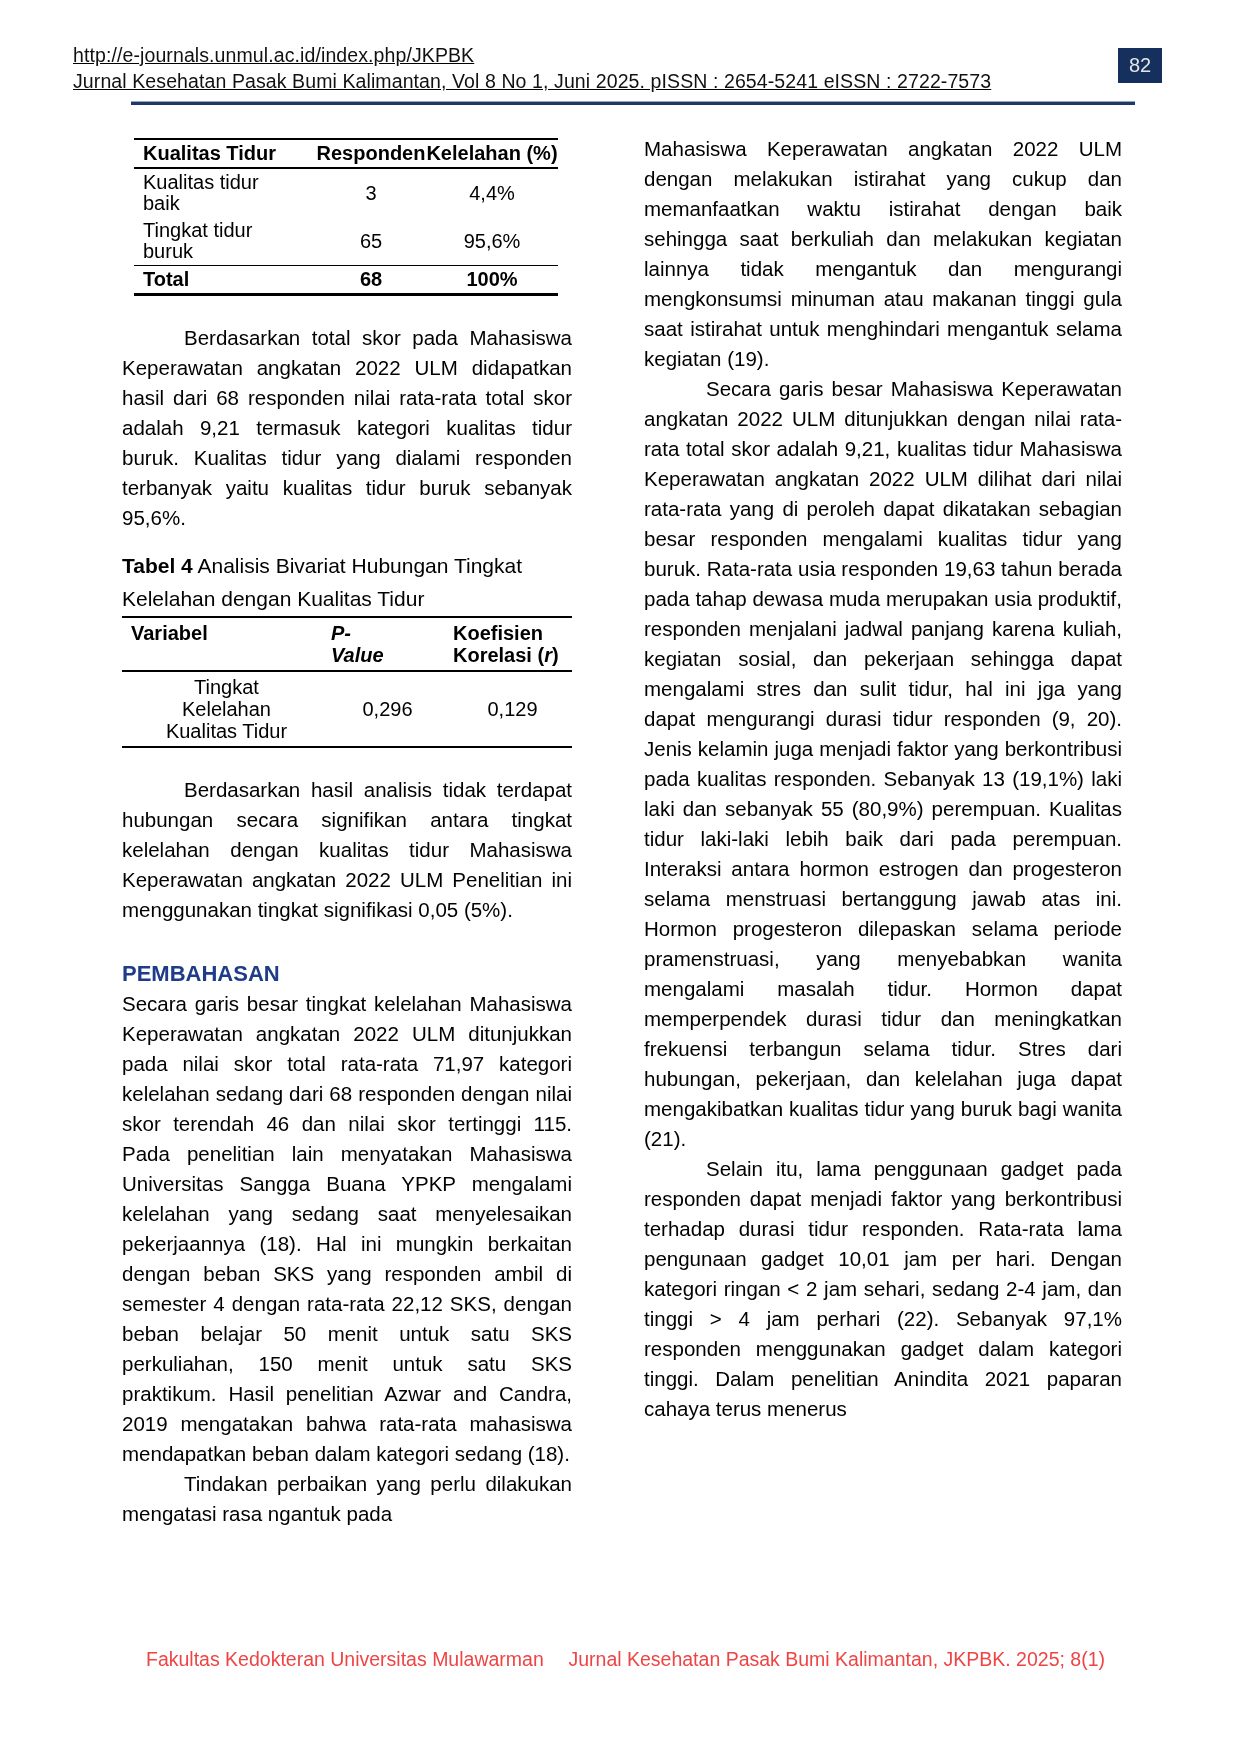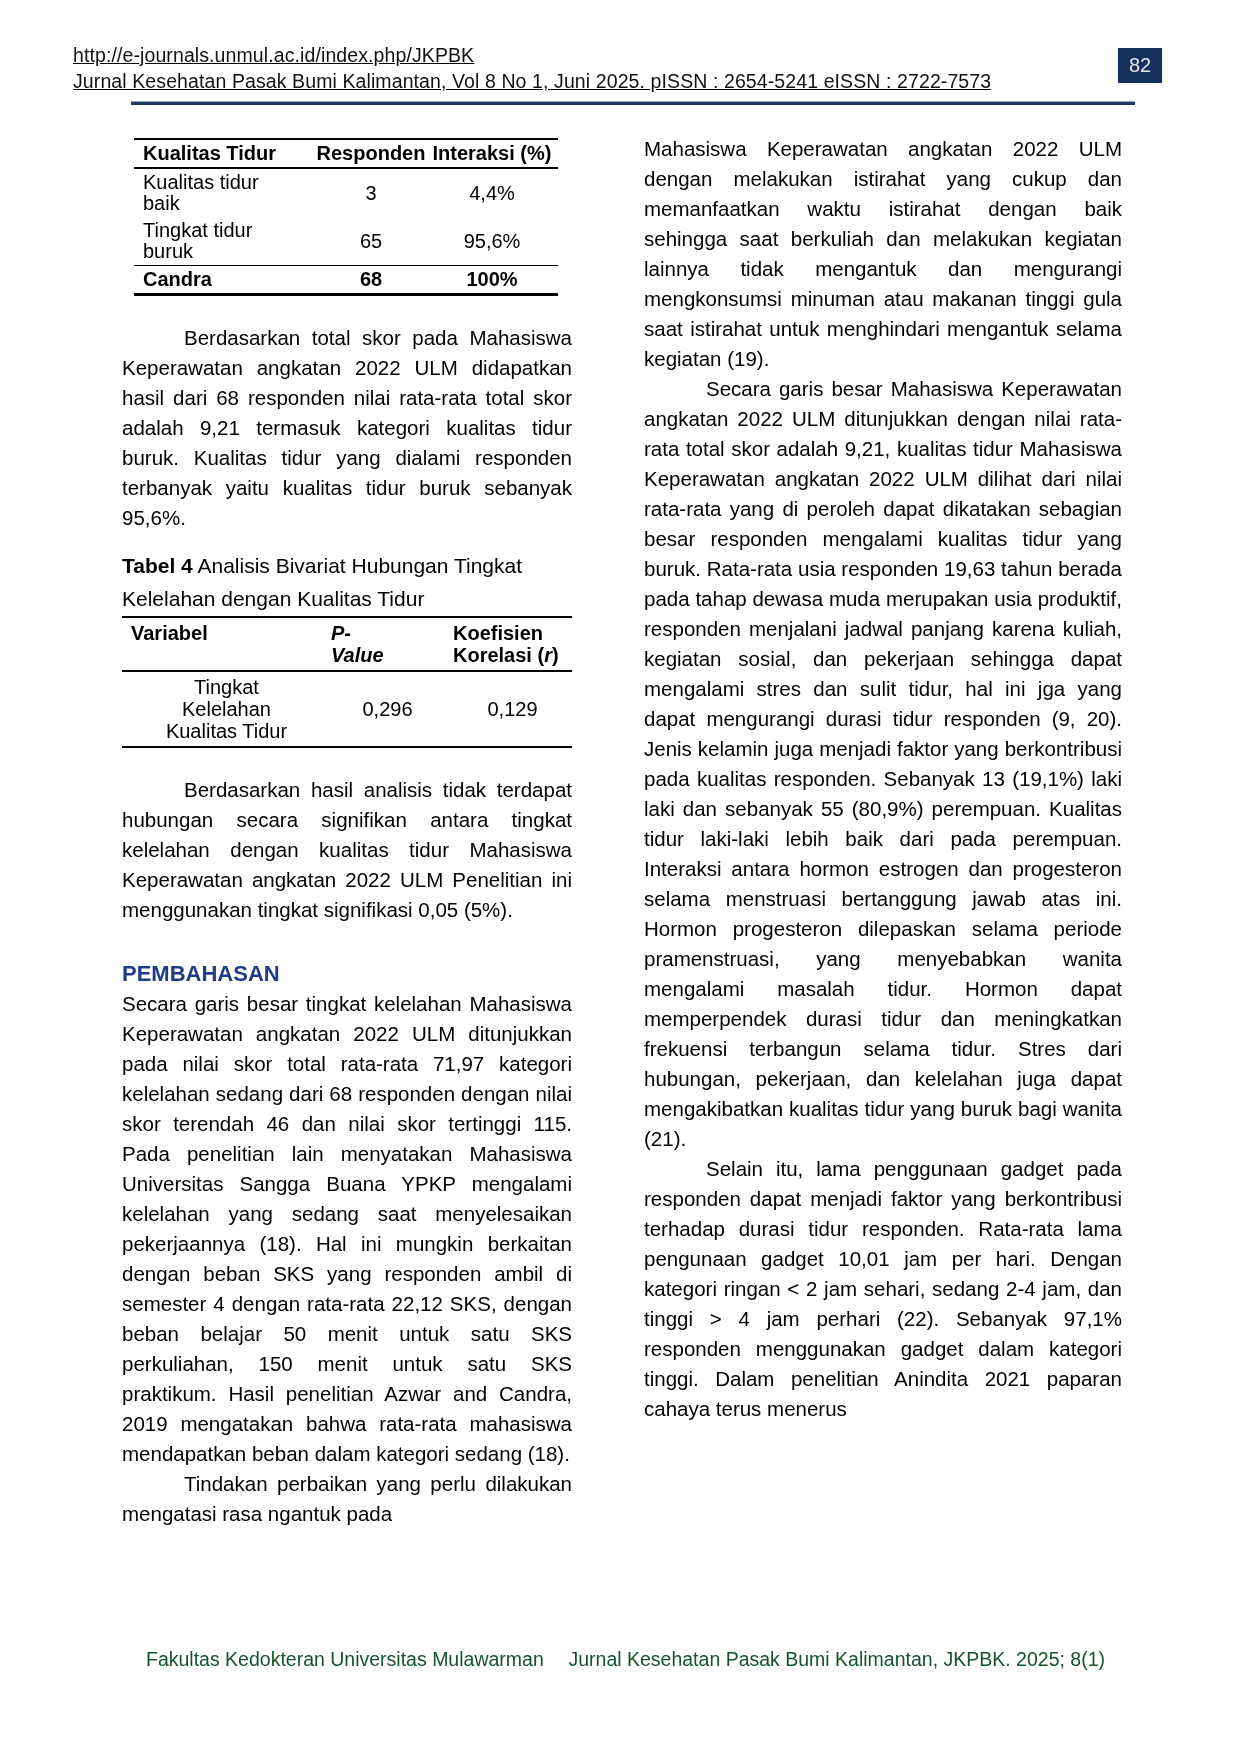--- a/index.html
+++ b/index.html
@@ -77,21 +77,21 @@
     line-height: 30px;
     font-weight: bold;
     color: #1e3c87;
     text-align: left;
   }
   .spacer-para { margin-top: 27px; }
   .footer {
     position: absolute;
     left: 146px; right: 135px; top: 1648px;
     display: flex; justify-content: space-between;
-    color: #14532d;
+    color: #ef4444;
     font-size: 19.5px;
     gap: 22px;
   }
   .footer div { font-size: 19.5px; }
 </style>
 </head>
 <body>
 
 <div class="page">
 
@@ -109,36 +109,36 @@
       <table class="t1">
         <colgroup>
             <col style="width:182px">
             <col style="width:110px">
             <col style="width:132px">
           </colgroup>
         <thead>
           <tr>
             <th class="c1">Kualitas Tidur</th>
             <th class="c2">Responden</th>
-            <th class="c3">Interaksi (%)</th>
+            <th class="c3">Kelelahan (%)</th>
           </tr>
         </thead>
         <tbody>
           <tr>
             <td class="c1"><span class="wrapnarrow">Kualitas tidur baik</span></td>
             <td class="c2">3</td>
             <td class="c3">4,4%</td>
           </tr>
           <tr>
             <td class="c1"><span class="wrapnarrow">Tingkat tidur buruk</span></td>
             <td class="c2">65</td>
             <td class="c3">95,6%</td>
           </tr>
           <tr class="total">
-            <td class="c1">Candra</td>
+            <td class="c1">Total</td>
             <td class="c2">68</td>
             <td class="c3">100%</td>
           </tr>
         </tbody>
       </table>
 
       <p class="indent spacer-para">Berdasarkan total skor pada Mahasiswa Keperawatan angkatan 2022 ULM didapatkan hasil dari 68 responden nilai rata-rata total skor adalah 9,21 termasuk kategori kualitas tidur buruk. Kualitas tidur yang dialami responden terbanyak yaitu kualitas tidur buruk sebanyak 95,6%.</p>
 
       <p class="caption"><b>Tabel 4</b><span> Analisis Bivariat Hubungan Tingkat Kelelahan dengan Kualitas Tidur</span></p>
 

